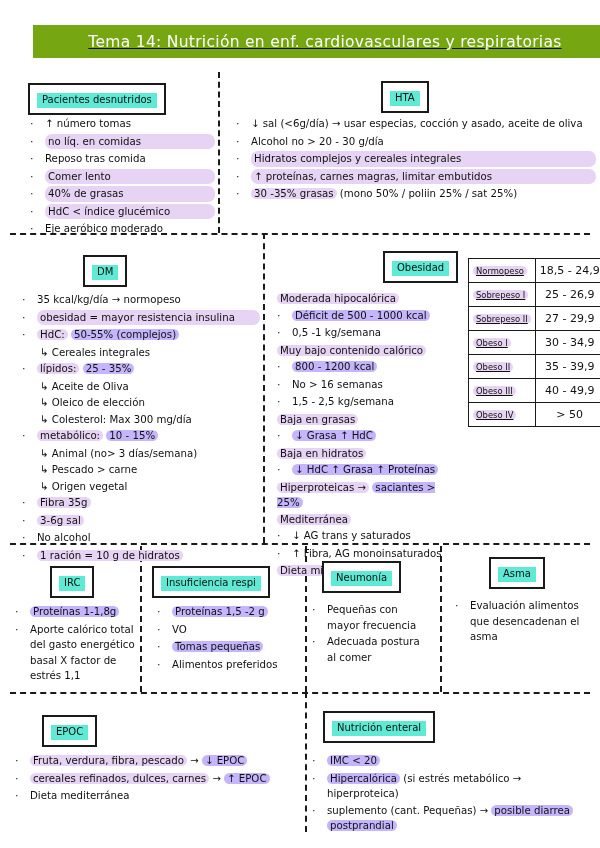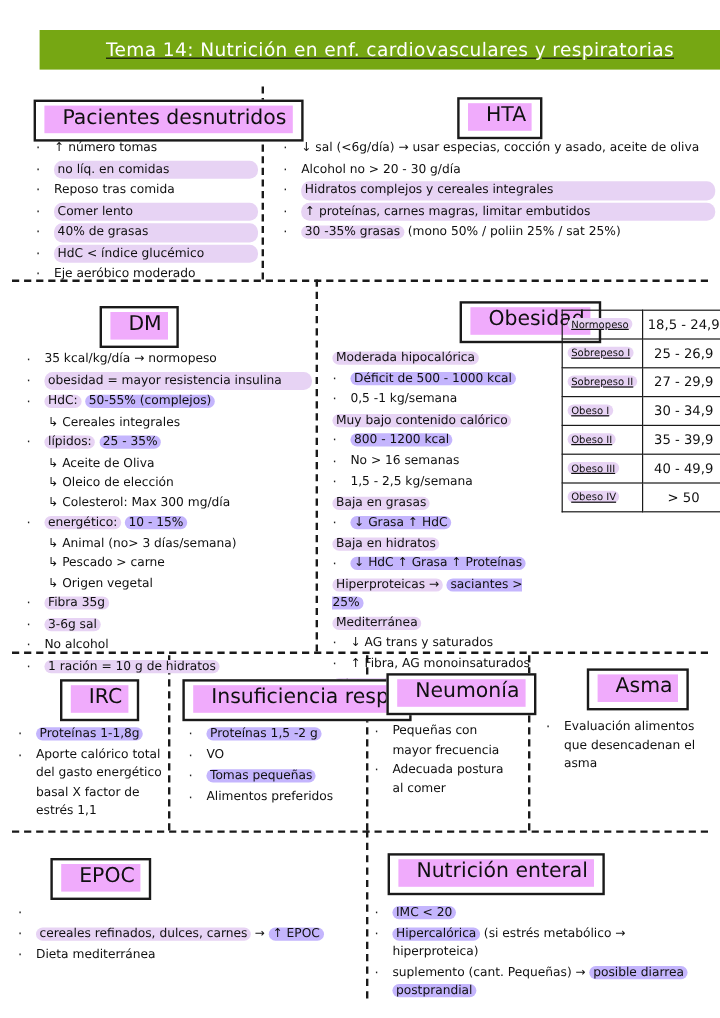--- a/index.html
+++ b/index.html
@@ -54,23 +54,23 @@
   
   .sec-box {
     position: absolute;
     border: 2px solid #1a1a1a;
     background: #ffffff;
     padding: 3px 7px 5px 7px;
     box-sizing: border-box;
   }
   .sec-box .sec-label {
     display: inline-block;
-    background: #f0abfc;
-    padding: 1px 5px 2px 15px;
-    font-size: 17px;
+    background: #5eead4;
+    padding: 1px 5px 2px 5px;
+    font-size: 10px;
     white-space: nowrap;
     line-height: 1.15;
   }
 
   
   .block {
     position: absolute;
     font-size: 10.2px;
     line-height: 1.52;
   }
@@ -227,21 +227,21 @@
   <div class="sub"><span>↳ Cereales integrales</span></div>
   <div class="li">
       <span class="bullet">·</span>
       <span class="txt"><span class="hl-p">lípidos:</span> <span class="hl-y">25 - 35%</span></span>
     </div>
   <div class="sub"><span>↳ Aceite de Oliva</span></div>
   <div class="sub"><span>↳ Oleico de elección</span></div>
   <div class="sub"><span>↳ Colesterol: Max 300 mg/día</span></div>
   <div class="li">
       <span class="bullet">·</span>
-      <span class="txt"><span class="hl-p">energético:</span> <span class="hl-y">10 - 15%</span></span>
+      <span class="txt"><span class="hl-p">metabólico:</span> <span class="hl-y">10 - 15%</span></span>
     </div>
   <div class="sub"><span>↳ Animal (no&gt; 3 días/semana)</span></div>
   <div class="sub"><span>↳ Pescado &gt; carne</span></div>
   <div class="sub"><span>↳ Origen vegetal</span></div>
   <div class="li">
       <span class="bullet">·</span>
       <span class="txt"><span class="hl-p">Fibra 35g</span></span>
     </div>
   <div class="li">
       <span class="bullet">·</span>
@@ -398,20 +398,21 @@
       <span class="txt">Evaluación alimentos que desencadenan el asma</span>
     </div>
 </div>
 
 <div class="sec-box" style="left:42px; top:715px;">
   <span class="sec-label">EPOC</span>
 </div>
 <div class="block" style="left:15px; top:753px; width:285px;">
   <div class="li">
       <span class="bullet">·</span>
+      <span class="txt"><span class="hl-p">Fruta, verdura, fibra, pescado</span> <span class="ar">→</span> <span class="hl-y">↓ EPOC</span></span>
     </div>
   <div class="li">
       <span class="bullet">·</span>
       <span class="txt"><span class="hl-p">cereales refinados, dulces, carnes</span> <span class="ar">→</span> <span class="hl-y">↑ EPOC</span></span>
     </div>
   <div class="li">
       <span class="bullet">·</span>
       <span class="txt">Dieta mediterránea</span>
     </div>
 </div>

